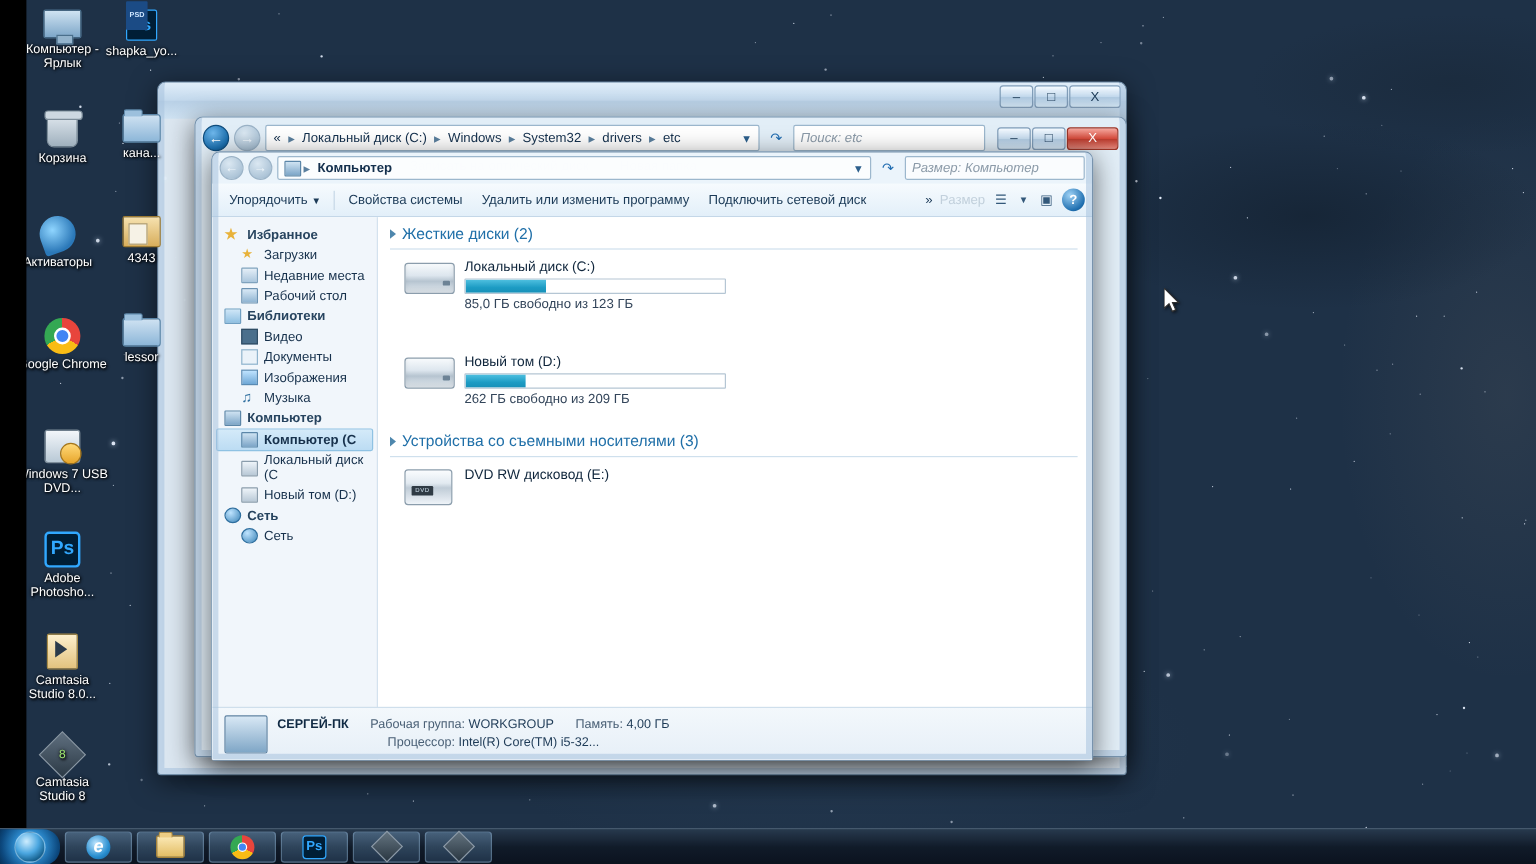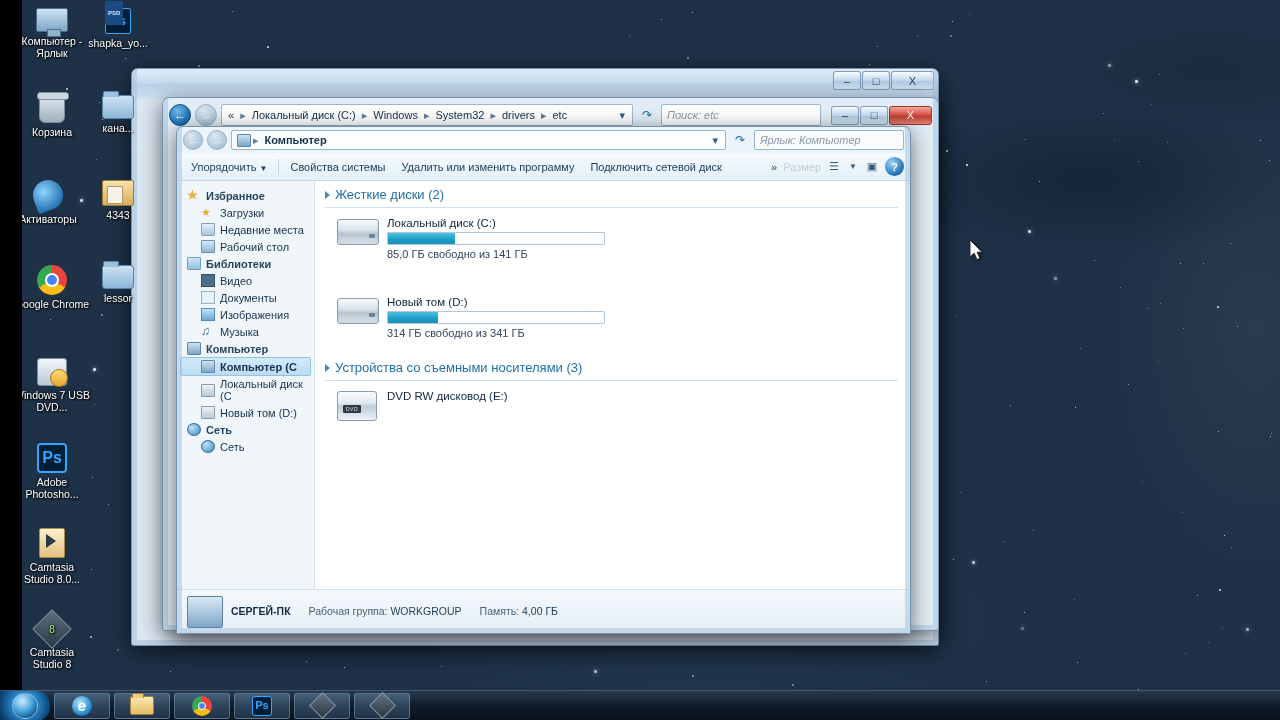--- a/index.html
+++ b/index.html
@@ -681,21 +681,21 @@
     <div class="navbtn disabled" style="width:20px;height:20px;font-size:11px;">←</div>
     <div class="navbtn disabled" style="width:20px;height:20px;font-size:11px;">→</div>
     <div class="crumbbar" style="height:20px;background:rgba(255,255,255,0.80);">
       <span class="np-ico" style="background:linear-gradient(#cfe3f2,#7da6c8);border:1px solid #5b86a8;border-radius:1px;margin-left:3px;"></span>
       <span class="crumb sep">▸</span>
       <span class="crumb" style="font-weight:bold;">Компьютер</span>
       <span class="drop">▾</span>
     </div>
     <div class="refresh">↷</div>
     <div class="searchbox" style="width:150px;height:20px;background:rgba(255,255,255,0.72);">
-      <span>Ярлык: Компьютер</span>
+      <span>Размер: Компьютер</span>
     </div>
   </div>
 
   <div class="toolbar-row" style="background:linear-gradient(180deg,rgba(247,251,254,0.94),rgba(226,239,249,0.94));">
     <span class="tb-item">
       <span>Упорядочить</span>
       <span style="font-size:8px;"> ▼</span>
     </span>
     <span class="tb-sep"></span>
     <span class="tb-item">Свойства системы</span>
@@ -783,33 +783,33 @@
         <div style="display: flex; flex-wrap: wrap; gap: 28px; padding-bottom: 12px;">
           <div class="drive">
             <span class="drive-ico">
               <span class="hdd" style="position:absolute"></span>
             </span>
             <div class="drive-info">
               <div class="drive-name">Локальный диск (C:)</div>
               <div class="meter">
                 <span style="width: 31%;"></span>
               </div>
-              <div class="drive-free">85,0 ГБ свободно из 141 ГБ</div>
+              <div class="drive-free">85,0 ГБ свободно из 123 ГБ</div>
             </div>
           </div>
           <div class="drive">
             <span class="drive-ico">
               <span class="hdd" style="position:absolute"></span>
             </span>
             <div class="drive-info">
               <div class="drive-name">Новый том (D:)</div>
               <div class="meter">
                 <span style="width: 23%;"></span>
               </div>
-              <div class="drive-free">314 ГБ свободно из 341 ГБ</div>
+              <div class="drive-free">262 ГБ свободно из 209 ГБ</div>
             </div>
           </div>
         </div>
         <div class="grp-head">
           <span class="tri"></span>
           <span>Устройства со съемными носителями (3)</span>
         </div>
         <div class="grp-rule"></div>
         <div style="display: flex; flex-wrap: wrap; gap: 28px; padding-bottom: 12px; align-items: center;">
           <div class="drive">
@@ -831,20 +831,26 @@
         <span class="sb-strong">СЕРГЕЙ-ПК</span>
         <span>
           <span class="sb-k">Рабочая группа:</span>
           <span>WORKGROUP</span>
         </span>
         <span>
           <span class="sb-k">Память:</span>
           <span>4,00 ГБ</span>
         </span>
       </div>
+      <div class="sb-row" style="padding-left:92px;">
+        <span>
+          <span class="sb-k">Процессор:</span>
+          <span>Intel(R) Core(TM) i5-32...</span>
+        </span>
+      </div>
     </div>
   </div>
 
   <div class="win-frame"></div>
 </div>
 
 <svg class="arrow-svg" style="left:970px; top:240px;" width="16" height="24" viewBox="0 0 16 24">
   <polygon points="0,0 0,17 4.2,13.2 7,19.5 9.8,18.2 7.1,12.2 12,12" fill="#ffffff" stroke="#303030" stroke-width="1"></polygon>
 </svg>
 

